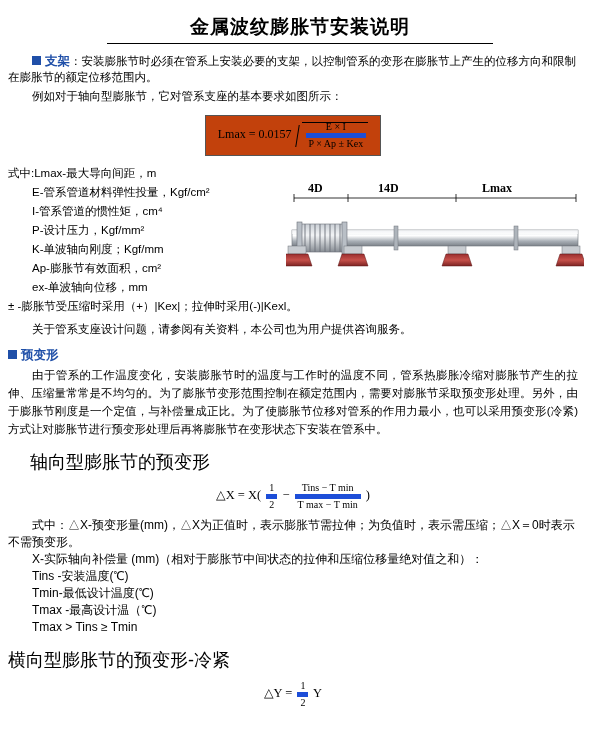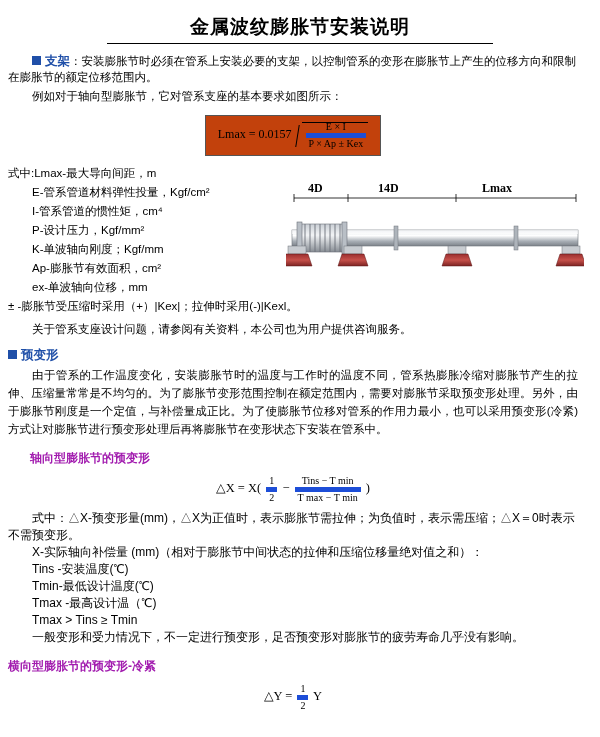--- a/index.html
+++ b/index.html
@@ -65,23 +65,23 @@
   }
   .sec-head .label {
     color: #1f4fa8;
   }
   .sec-head .rest {
     color: #000;
     font-weight: normal;
     font-size: 11.5px;
   }
   .sub-head {
-    color: #a21caf;
-    font-size: 12px;
-    font-weight: bold;
+    color: #000000;
+    font-size: 18px;
+    font-weight: normal;
     margin: 12px 0 6px 0;
     text-indent: 22px;
   }
   .formula-box {
     text-align: center;
     margin: 10px 0 8px 0;
   }
   .formula {
     display: inline-block;
     border: 1px solid #555;
@@ -329,21 +329,20 @@
       </span>
     </div>
 
     <div class="para-list">
       <div class="row">式中：△X-预变形量(mm)，△X为正值时，表示膨胀节需拉伸；为负值时，表示需压缩；△X＝0时表示不需预变形。</div>
       <div class="row">X-实际轴向补偿量 (mm)（相对于膨胀节中间状态的拉伸和压缩位移量绝对值之和）：</div>
       <div class="row">Tins -安装温度(℃)</div>
       <div class="row">Tmin-最低设计温度(℃)</div>
       <div class="row">Tmax -最高设计温（℃)</div>
       <div class="row">Tmax &gt; Tins ≥ Tmin</div>
-      <div class="row">一般变形和受力情况下，不一定进行预变形，足否预变形对膨胀节的疲劳寿命几乎没有影响。</div>
     </div>
 
     <div class="sub-head" style="text-indent:0;">横向型膨胀节的预变形-冷紧</div>
 
     <div class="eq-center">
       <span class="formula-plain">
         <span>△Y =</span>
         <span class="frac">
           <span class="num">1</span>
           <span class="den">2</span>

